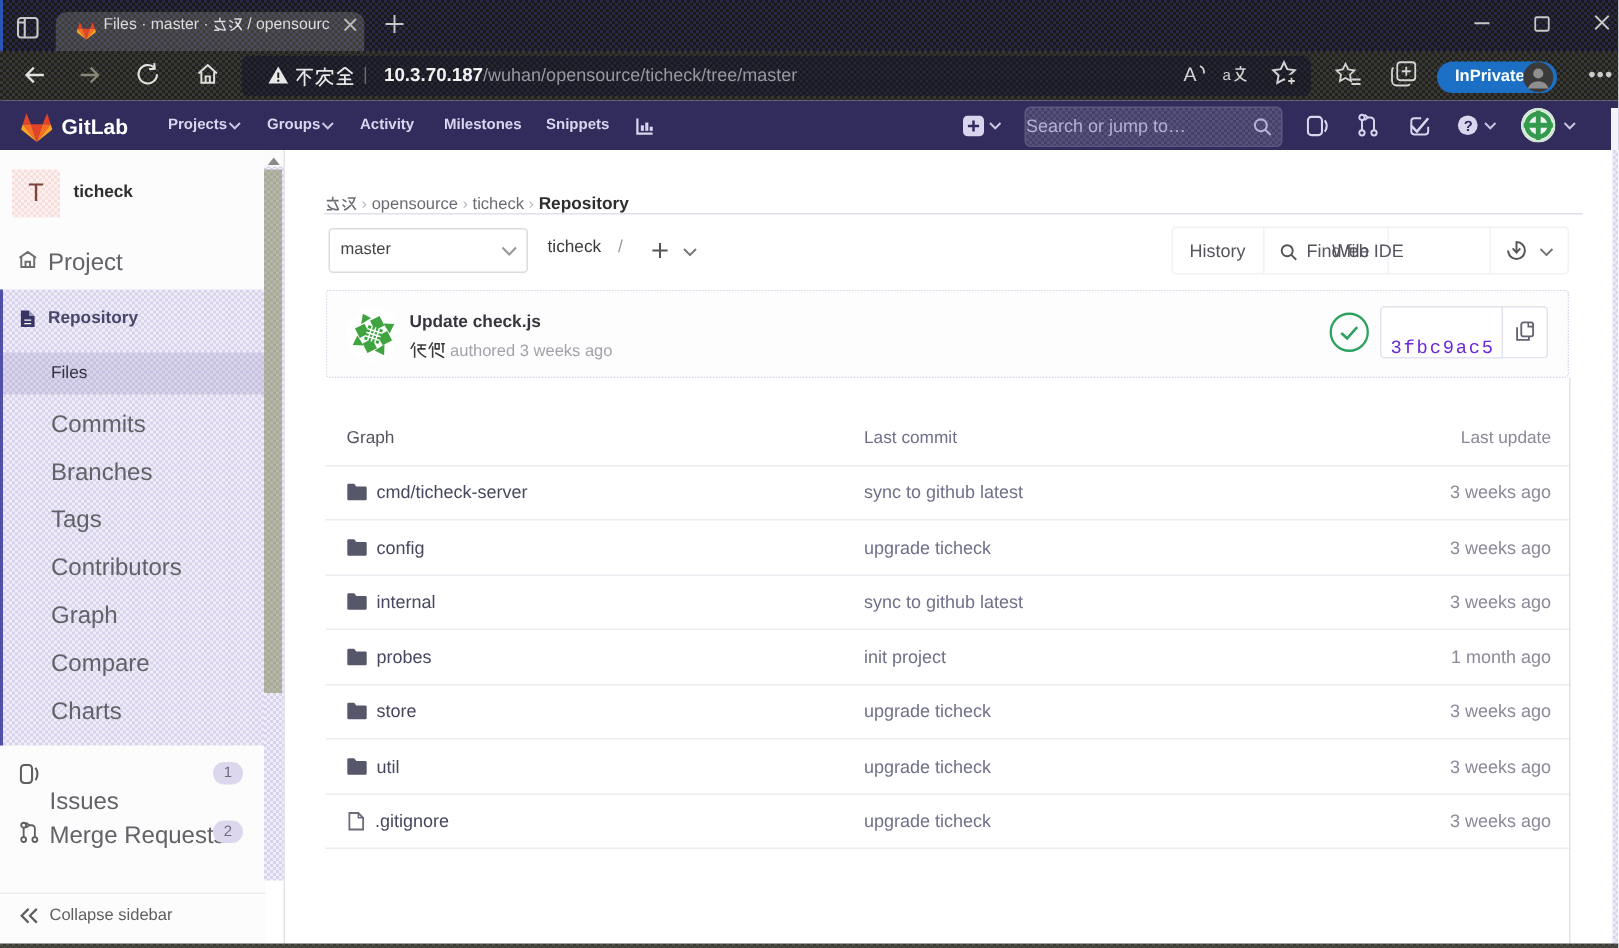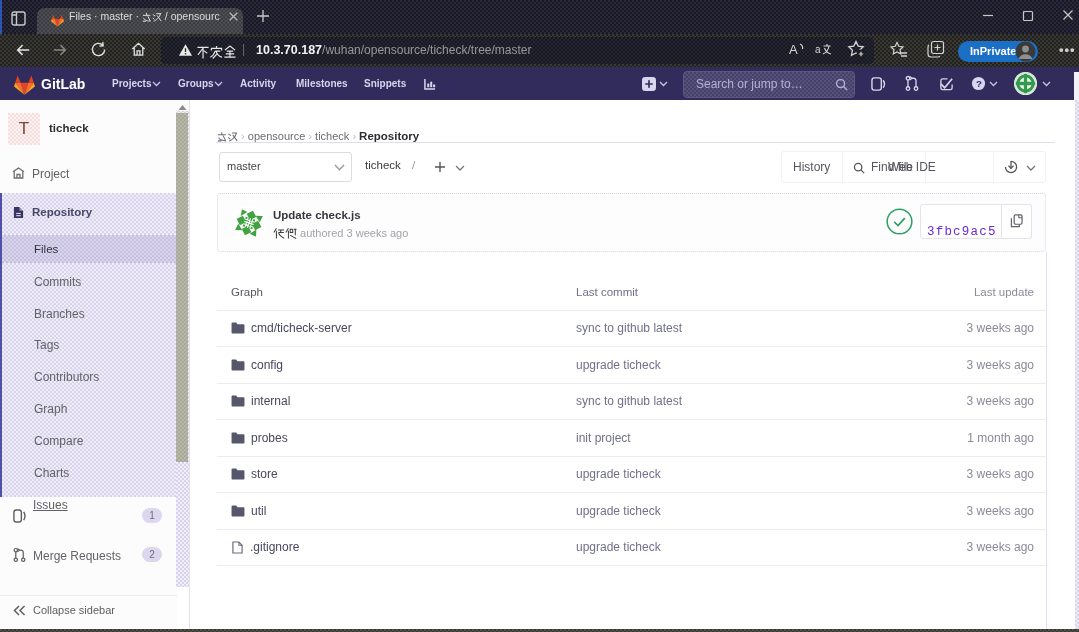--- a/index.html
+++ b/index.html
@@ -23,36 +23,36 @@
   background-size:4px 4px; }
 #inprivate { left:958px; top:41px; width:80px; height:21px; border-radius:11px; background:#1b6fc4;
   color:#fff; font-size:11px; font-weight:bold; line-height:21px; padding-left:12px; }
 
 #glbar { left:0; top:67px; width:1079px; height:33px; background:#312c5c; }
 .glmenu { color:#d9d5ee; font-size:10px; font-weight:bold; top:78px; }
 #glsearch { left:683px; top:71px; width:172px; height:27px; border-radius:4px;
   border:1px solid #5d5880;
   background-image: repeating-conic-gradient(#45406c 0% 25%, #565178 0% 50%);
   background-size:4px 4px;
-  color:#b6b1d4; font-size:12px; line-height:25px; padding-left:12px; }
+  color:#b6b1d4; font-size:12px; line-height:25px; }
 
 #sidebar { left:0; top:100px; width:177px; height:532px; background:#fcfcfc; }
 #submenu { left:0; top:193px; width:177px; height:304px;
   background-image: repeating-conic-gradient(#f0eef8 0% 25%, #d8d2ec 0% 50%);
   background-size:4px 4px; }
 #filesrow { left:0; top:235px; width:177px; height:28px;
   background-image: repeating-conic-gradient(#d9d5eb 0% 25%, #c7c0e0 0% 50%);
   background-size:4px 4px; }
 #scrolltrack { left:176px; top:100px; width:14px; height:487px;
   background-image: repeating-conic-gradient(#f0eef8 0% 25%, #d8d2ec 0% 50%);
   background-size:4px 4px; }
 #scrollthumb { left:176px; top:113px; width:12px; height:349px;
   background-image: repeating-conic-gradient(#a8a89a 0% 25%, #b8b8a8 0% 50%);
   background-size:4px 4px; }
-.sideitem { font-size:12px; color:#626268; }
+.sideitem { font-size:16px; color:#626268; }
 .badge { width:20px; height:15px; border-radius:8px; background:#dcd7ec; color:#6c6c7c;
   font-size:10px; text-align:center; line-height:15px; }
 
 #content { left:190px; top:100px; width:889px; height:532px; background:#ffffff; }
 #rightstrip { left:1075px; top:100px; width:4px; height:529px;
   background-image: repeating-conic-gradient(#eeecf6 0% 25%, #d9d5ec 0% 50%);
   background-size:4px 4px; }
 .bc { font-size:11px; color:#6b6b74; }
 .sep { color:#b8b8c0; }
 #commitbox { left:217px; top:193px; width:829px; height:59px; border:1px dotted #d8d4e8; border-radius:3px; background:#fdfdfe; }
@@ -265,21 +265,21 @@
 <div class="abs sideitem" style="left:34px; top:307px;text-align:center;">Branches</div>
 <div class="abs sideitem" style="left:34px; top:338px;">Tags</div>
 <div class="abs sideitem" style="left:34px; top:370px;">Contributors</div>
 <div class="abs sideitem" style="left:34px; top:402px;">Graph</div>
 <div class="abs sideitem" style="left:34px; top:434px;">Compare</div>
 <div class="abs sideitem" style="left:34px; top:466px;">Charts</div>
 <svg class="abs" style="left:13px; top:509px;" width="13" height="14" viewBox="0 0 14 15">
       <rect x="1" y="1" width="8" height="13" rx="2.5" fill="none" stroke="#5e5e5e" stroke-width="1.5"></rect>
       <path d="M11.5 3 a8.5 8.5 0 0 1 0 9" stroke="#5e5e5e" stroke-width="1.5" fill="none"></path>
     </svg>
-<div class="abs sideitem" style="left:33px; top:498px;text-decoration:underline;">Issues</div>
+<div class="abs sideitem" style="left:33px; top:526px;">Issues</div>
 <div class="abs badge" style="left:142px; top:508px;">1</div>
 <svg class="abs" style="left:13px; top:547px;" width="13" height="16" viewBox="0 0 15 18">
       <circle cx="3.2" cy="3.4" r="1.9" fill="none" stroke="#5e5e5e" stroke-width="1.4"></circle>
       <circle cx="3.2" cy="14.4" r="1.9" fill="none" stroke="#5e5e5e" stroke-width="1.4"></circle>
       <circle cx="11.8" cy="14.4" r="1.9" fill="none" stroke="#5e5e5e" stroke-width="1.4"></circle>
       <path d="M3.2 5.3 v7.2 M7 3.4 h2.3 a2.5 2.5 0 0 1 2.5 2.5 v6.6" fill="none" stroke="#5e5e5e" stroke-width="1.4"></path>
       <path d="M5.2 1.5 L7.4 3.4 5.2 5.3" fill="none" stroke="#5e5e5e" stroke-width="1.3"></path>
     </svg>
 <div class="abs sideitem" style="left:33px; top:549px;">Merge Requests</div>
 <div class="abs badge" style="left:142px; top:547px;">2</div>

